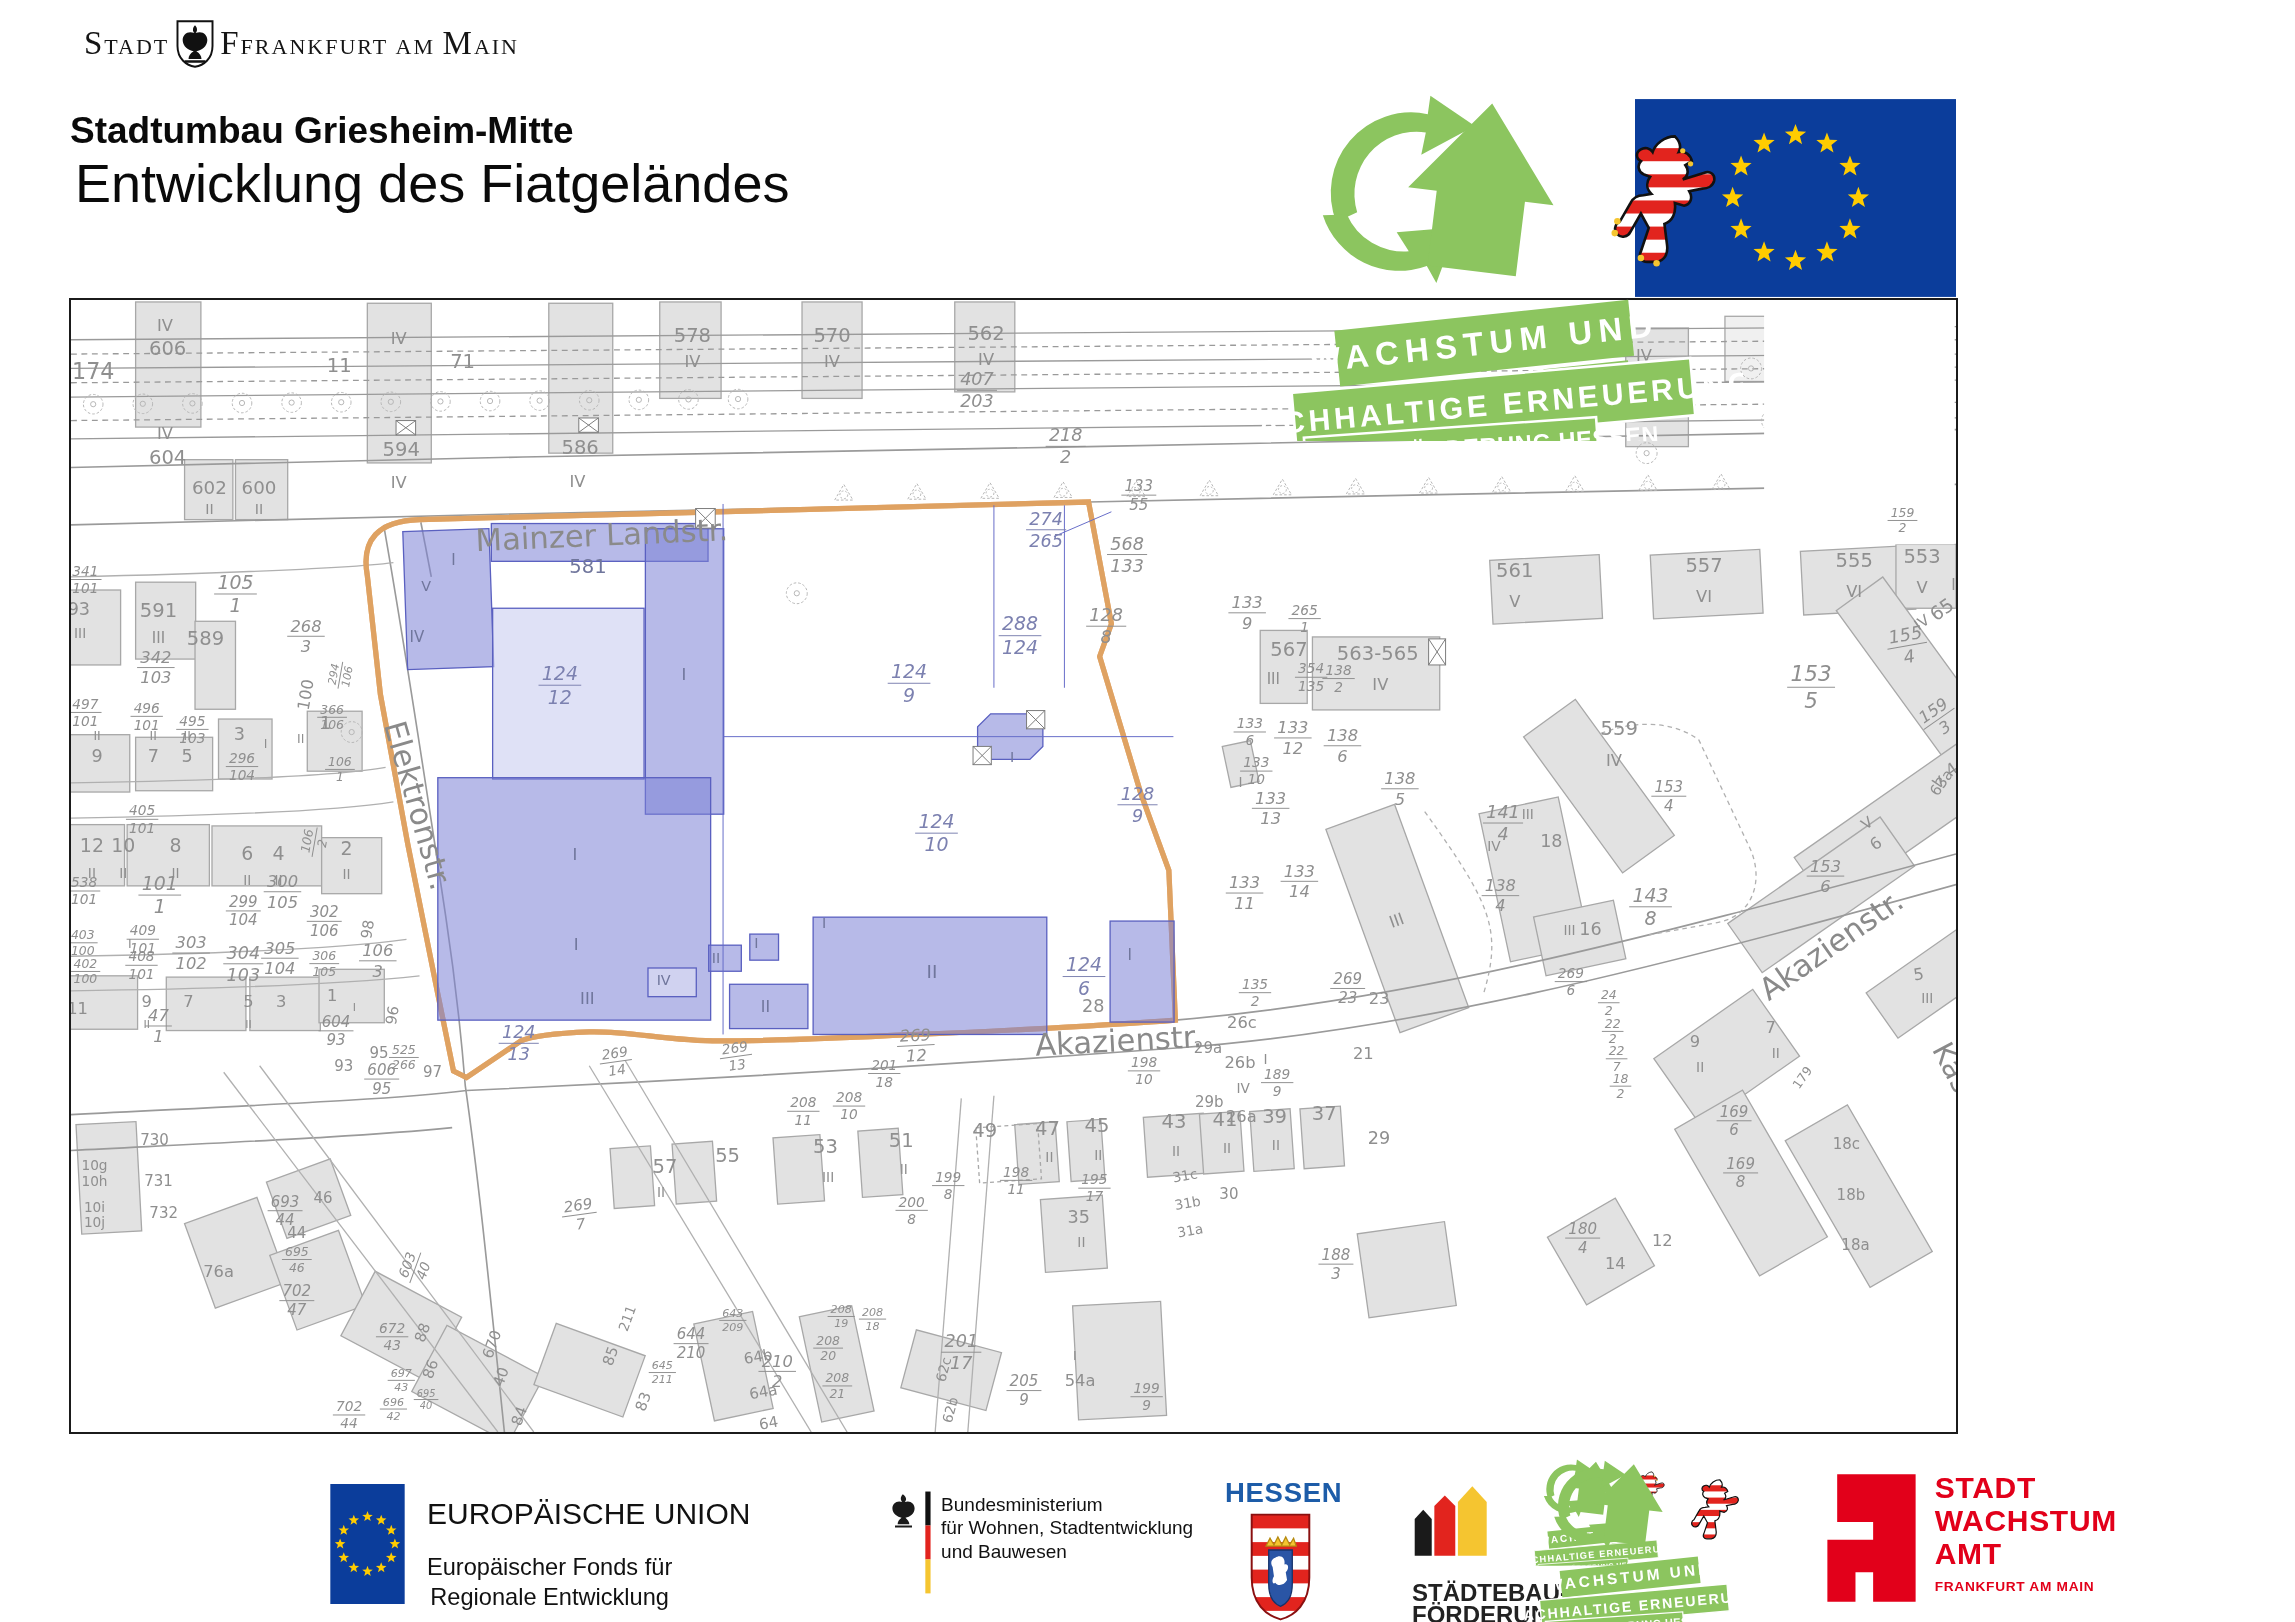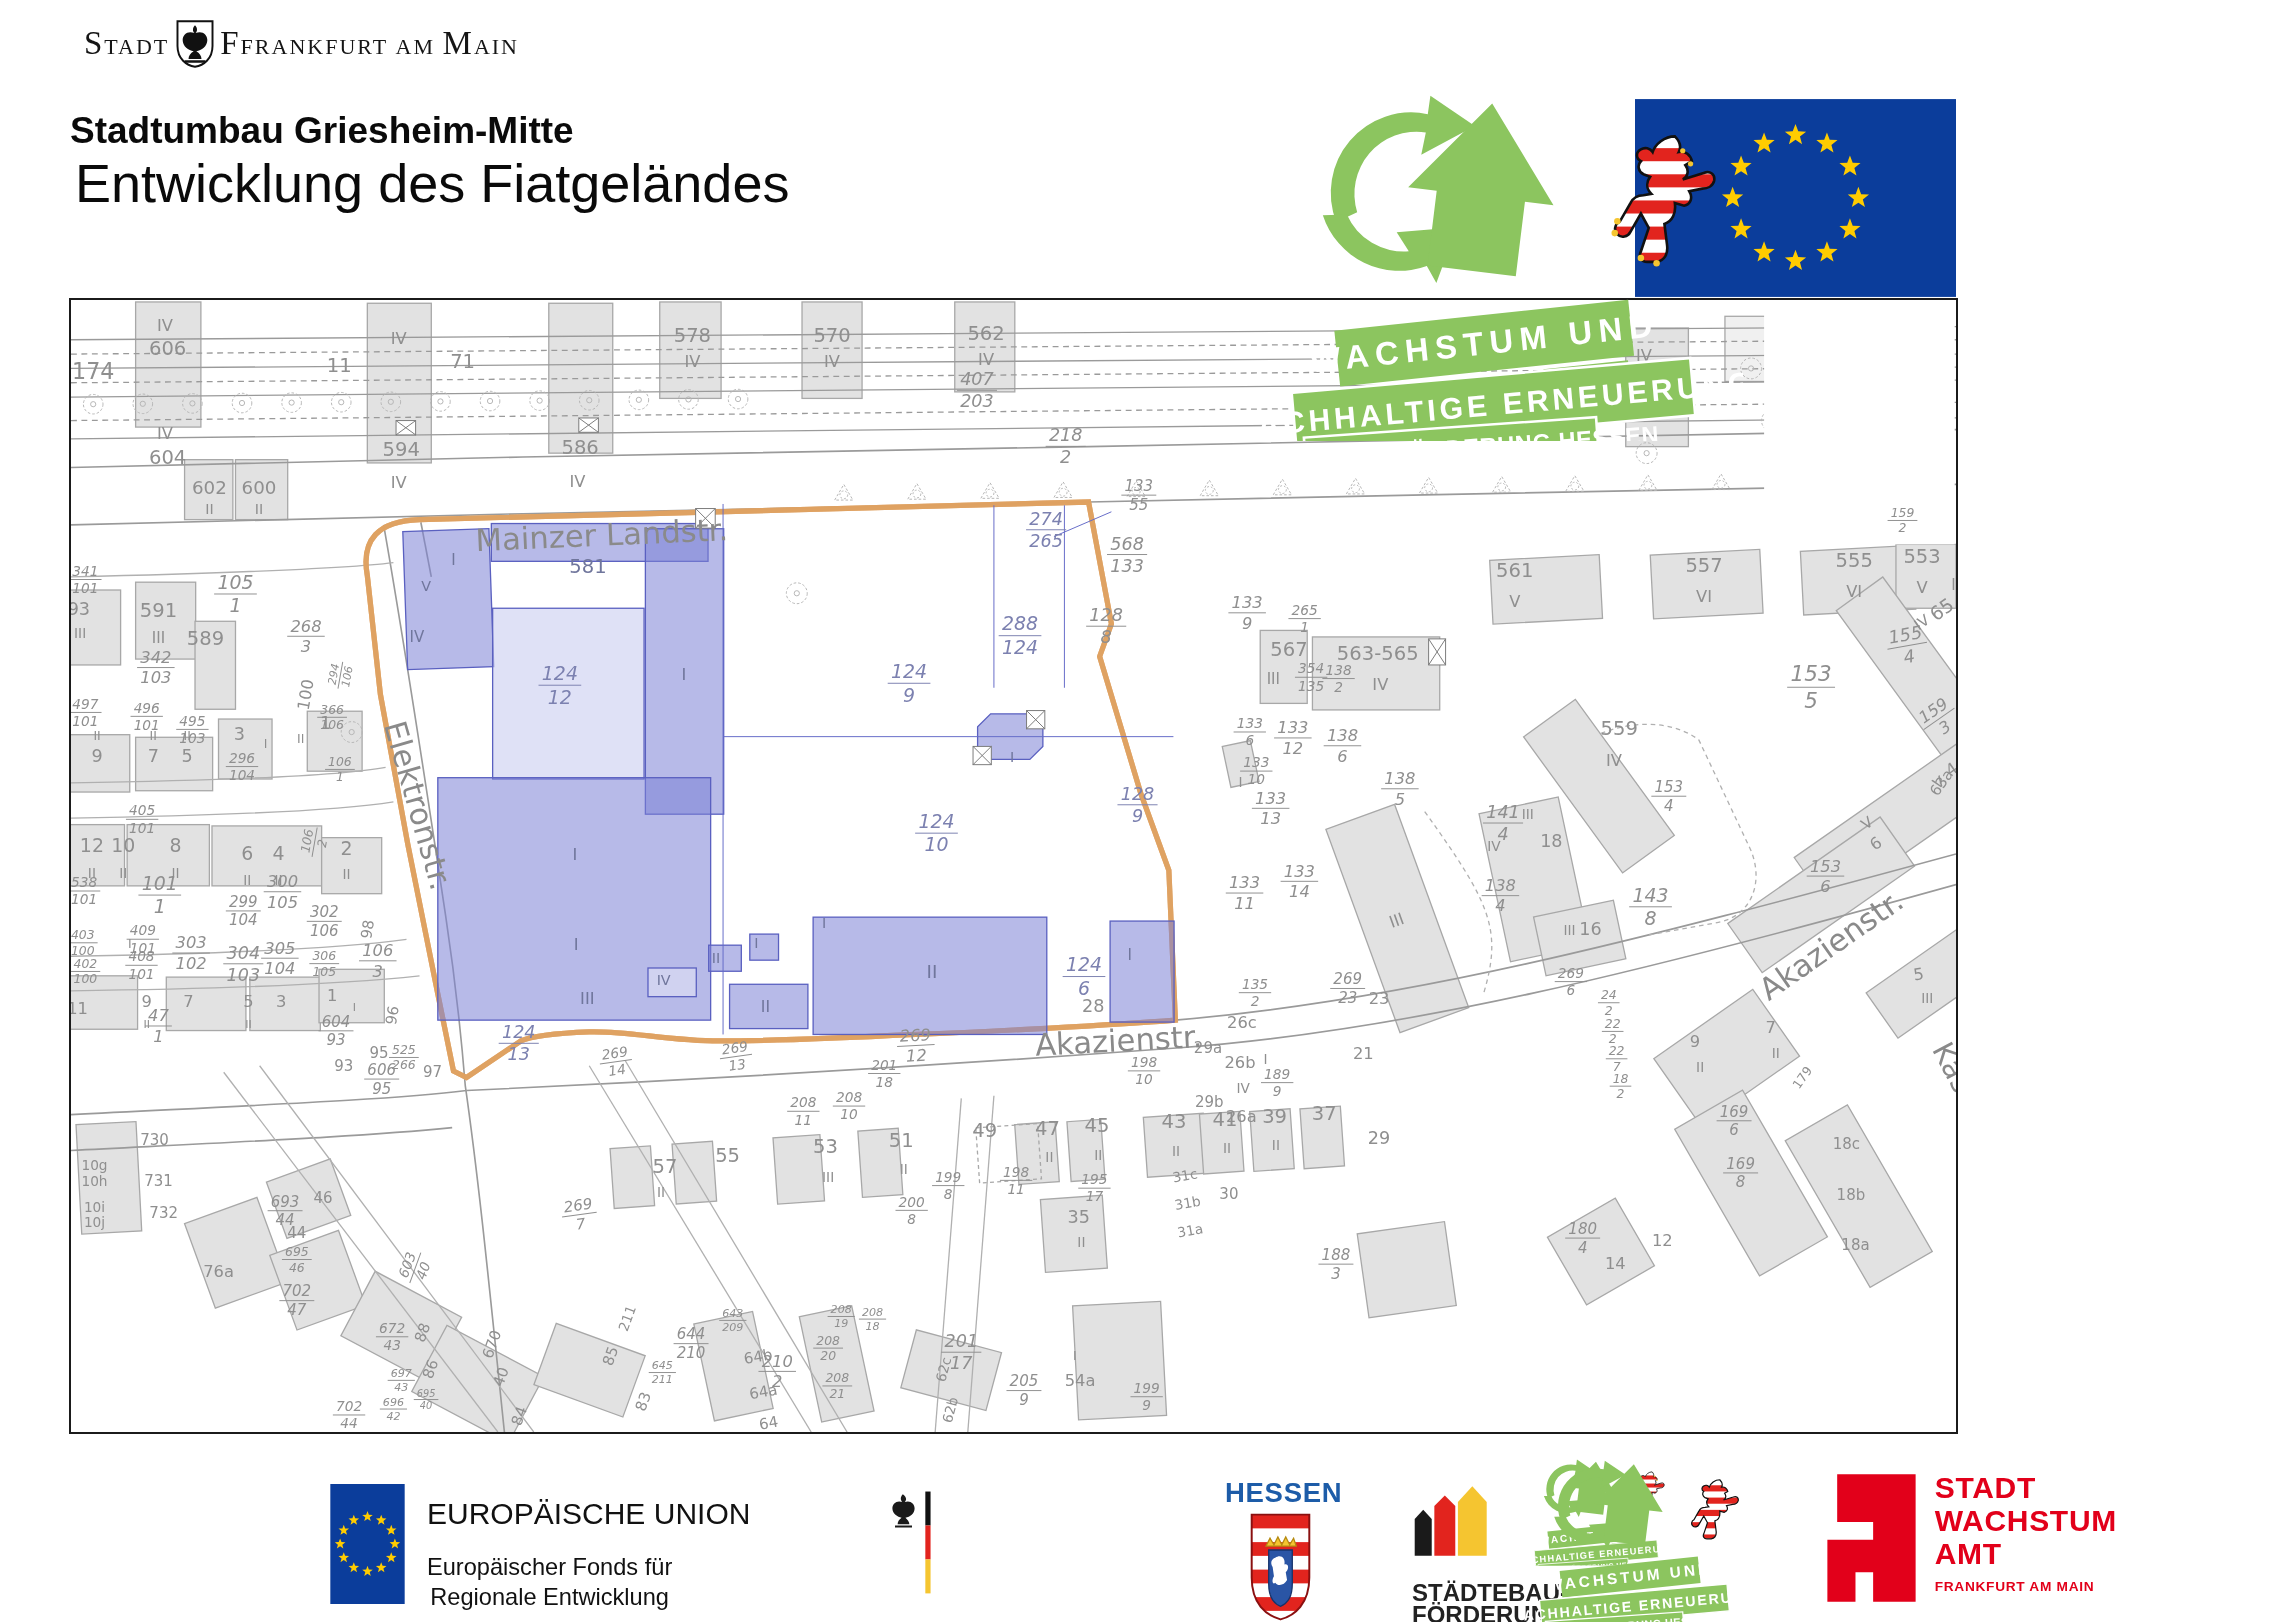--- a/index.html
+++ b/index.html
@@ -1514,20 +1514,25 @@
 
 <div class="abs ft" id="ft-bund">
   <svg width="41" height="111" viewBox="0 0 62 170">
     <path d="M30,14 C26,18 26,23 29,26 C21,23 14,28 14,36 C14,44 22,49 28,50 C24,53 22,56 22,60 L40,60 C40,56 37,53 34,50 C41,49 48,44 48,36 C48,28 41,23 33,26 C36,23 36,18 30,14 Z M18,62 h26 v3 h-26 z" fill="#1a1a1a"></path>
   </svg>
   <svg width="7.9" height="111" viewBox="0 0 12 170">
     <rect x="2" y="10" width="8" height="52" fill="#111"></rect>
       <rect x="2" y="62" width="8" height="52" fill="#e2241e"></rect>
       <rect x="2" y="114" width="8" height="52" fill="#f5c530"></rect>
   </svg>
+  <div class="txt">
+    <div>Bundesministerium</div>
+    <div>für Wohnen, Stadtentwicklung</div>
+    <div>und Bauwesen</div>
+  </div>
 </div>
 
 <div class="abs" id="ft-hessen">
   <div class="hn">HESSEN</div>
   <svg width="63" height="110" viewBox="0 0 96 168" style="margin-top:2.6px">
     <clipPath id="hshield">
         <path d="M4,4 H92 V100 C92,140 70,158 48,164 C26,158 4,140 4,100 Z"></path>
       </clipPath>
     <g clip-path="url(#hshield)">
       <rect width="96" height="168" fill="#fff"></rect>

